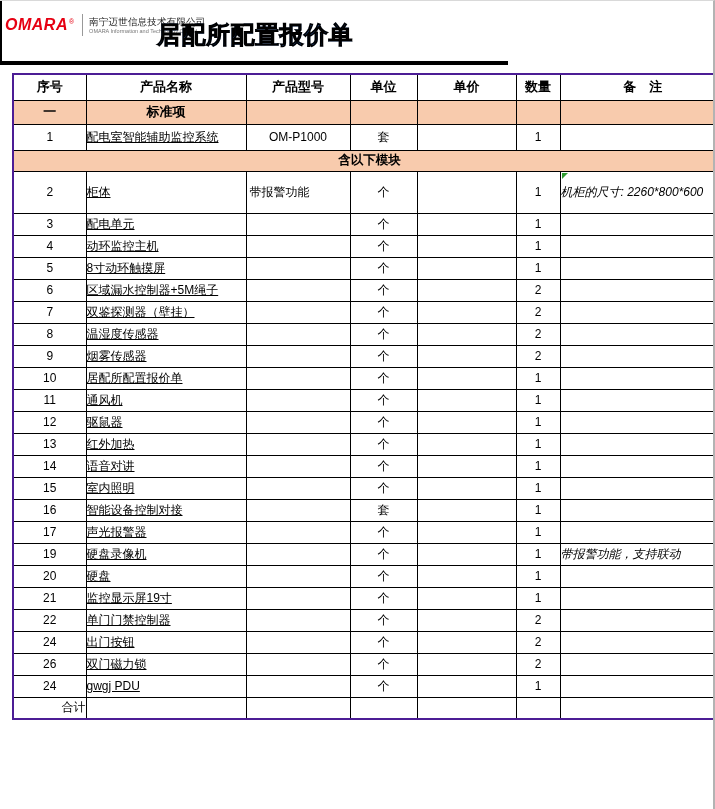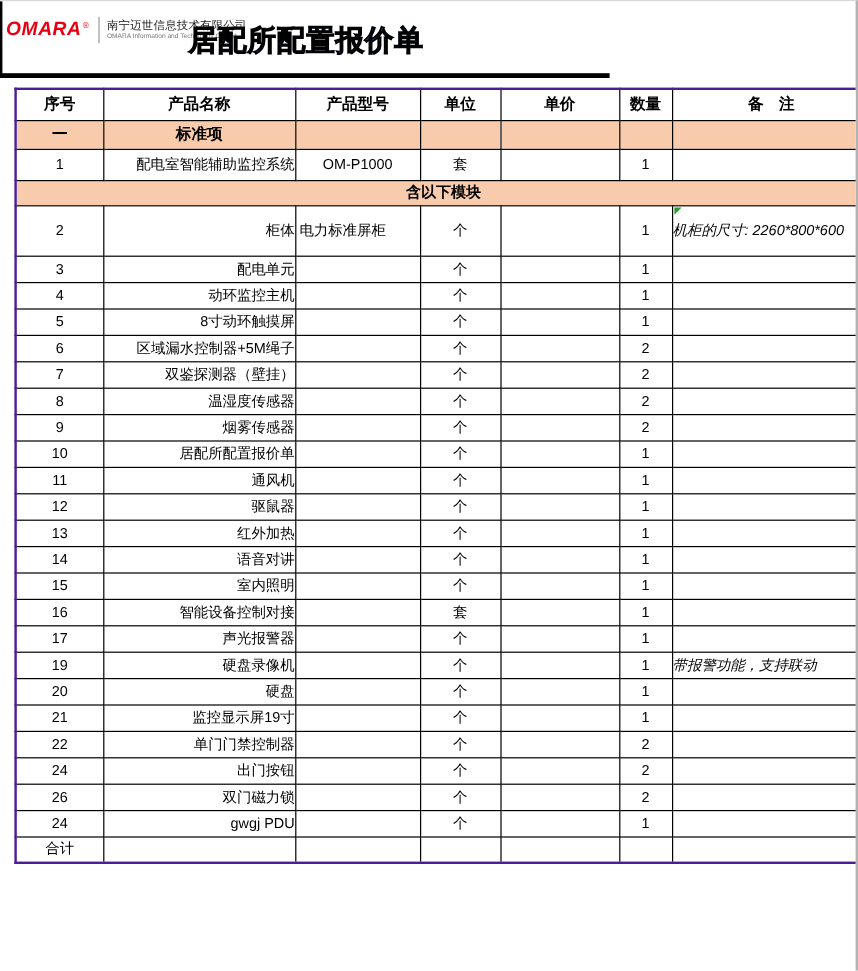--- a/index.html
+++ b/index.html
@@ -122,36 +122,36 @@
     font-weight: bold;
     font-size: 12.5px;
     text-align: center;
   }
   tr.r-std td   { height: 26px; }
   tr.r-mod td   { height: 22px; }
   tr.r-tall td  { height: 42px; }
   tr.r-footer td { height: 22px; }
 
   td.cell-no    { text-align: center; font-size: 13px; }
-  td.cell-name  { text-align: right; padding-left: 4px; }
+  td.cell-name  { text-align: left; padding-left: 4px; text-decoration: underline; }
   td.cell-model { text-align: center; }
   td.cell-model.left { text-align: left; padding-left: 3px; }
   td.cell-unit  { text-align: center; }
   td.cell-price { text-align: center; }
   td.cell-qty   { text-align: center; font-size: 13px; }
   td.cell-remark {
     text-align: left;
     padding-left: 4px;
     position: relative;
     white-space: pre-line;
     line-height: 1.55;
     font-style: italic;
   }
   td.red { color: var(--red-text, #FF0000); }
-  td.footer-label { text-align: center; padding-left: 2px; font-size: 13px; }
+  td.footer-label { text-align: right; padding-left: 2px; font-size: 13px; }
 
   .corner-flag {
     position: absolute;
     top: 1px; left: 1px;
     width: 0; height: 0;
     border-top: 6px solid var(--flag-green, #2E9B2E);
     border-right: 6px solid transparent;
   }
 </style>
 </head>
@@ -210,21 +210,21 @@
           <td class="cell-price"></td>
           <td class="cell-qty">1</td>
           <td class="cell-remark"></td>
         </tr>
         <tr class="r-section2">
           <td class="" colspan="7">含以下模块</td>
         </tr>
         <tr class="r-mod r-tall">
           <td class="cell-no">2</td>
           <td class="cell-name">柜体</td>
-          <td class="cell-model left">电力标准屏柜</td>
+          <td class="cell-model left">带报警功能</td>
           <td class="cell-unit">个</td>
           <td class="cell-price"></td>
           <td class="cell-qty">1</td>
           <td class="cell-remark">机柜的尺寸:
 2260*800*600<span class="corner-flag"></span></td>
         </tr>
         <tr class="r-mod">
           <td class="cell-no">3</td>
           <td class="cell-name">配电单元</td>
           <td class="cell-model"></td>

